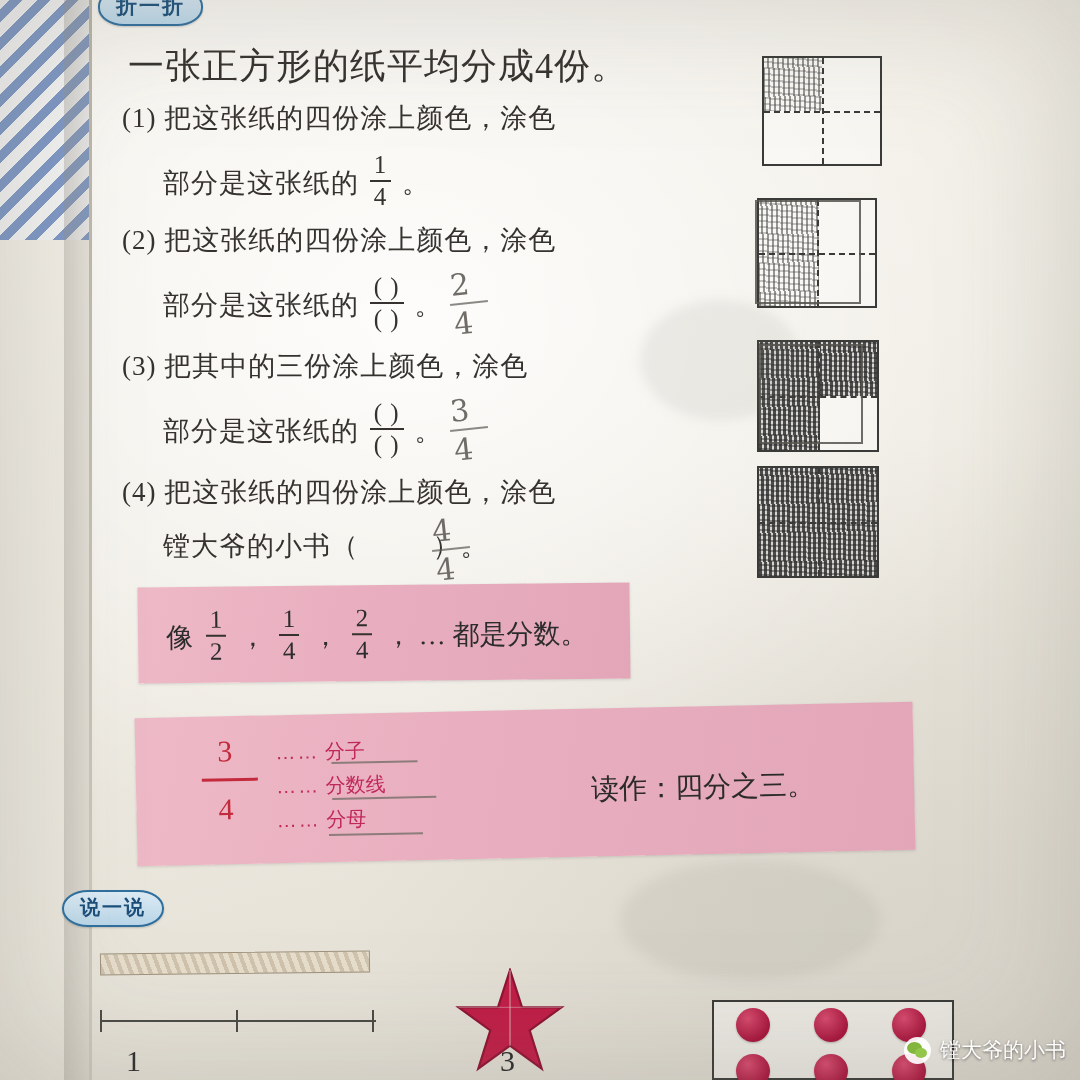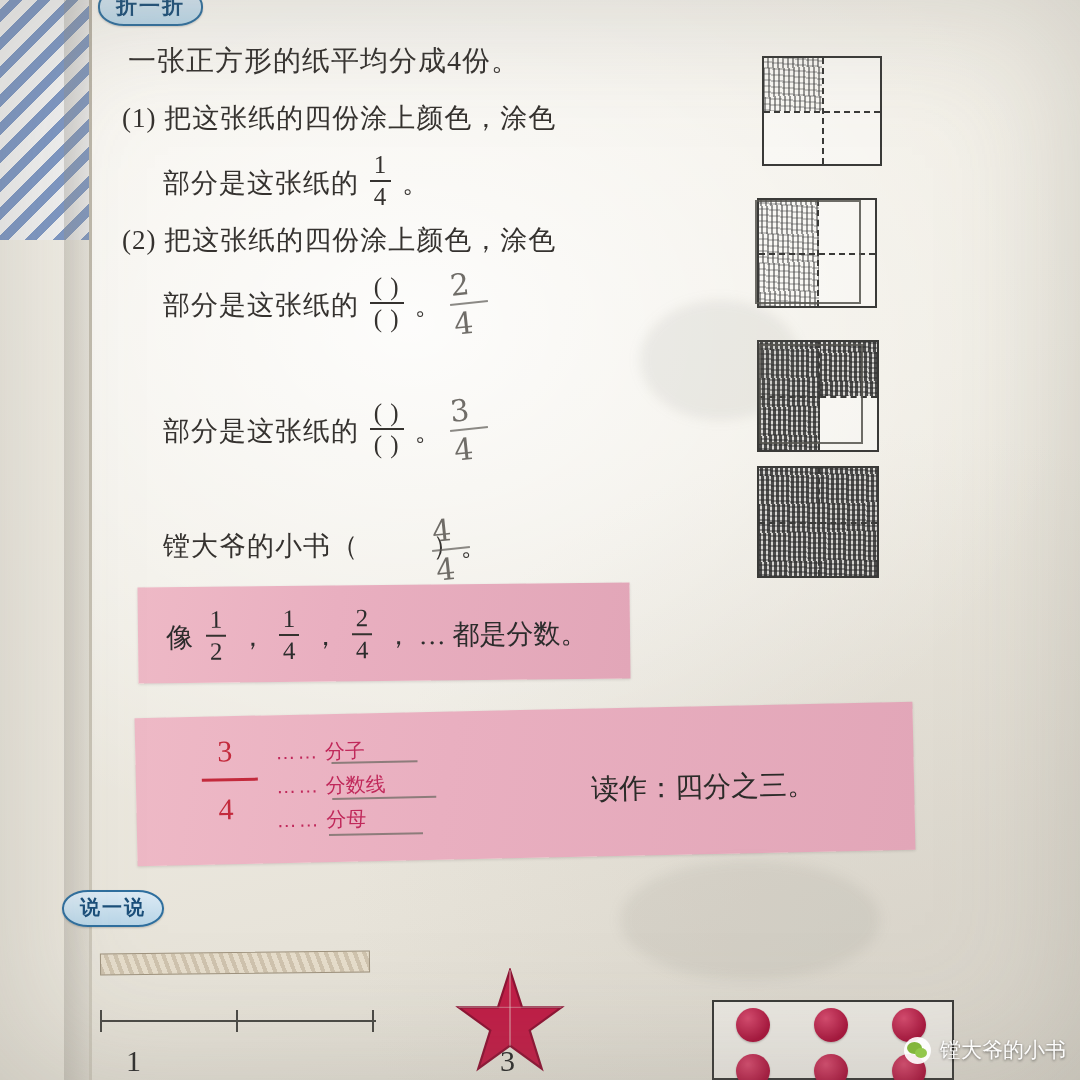--- a/index.html
+++ b/index.html
@@ -83,21 +83,21 @@
   #tag-shuo { left: 62px; top: 890px; font-size: 20px; }
 
   
   .line {
     position: absolute;
     white-space: nowrap;
     font-size: 27px;
     color: #35322f;
     letter-spacing: 1px;
   }
-  .lead { font-size: 28px; }
+  .lead { font-size: 36px; }
   .frac {
     display: inline-block;
     text-align: center;
     vertical-align: -0.55em;
     margin: 0 3px;
     font-size: 25px;
     line-height: 1.05;
   }
   .frac .num { display: block; padding: 0 4px; }
   .frac .bar {
@@ -359,35 +359,43 @@
       <span class="den">( )</span>
     </span>
     <span>。</span>
   </div>
   <div class="hand" style="left:452px; top:266px;">
     <span>2</span>
     <span class="hbar"></span>
     <span>4</span>
   </div>
 
+  <div class="line" style="left:122px; top:348px;">
+    <span>(3)</span>
+    <span>把其中的三份涂上颜色，涂色</span>
+  </div>
   <div class="line" style="left:163px; top:400px;">
     <span>部分是这张纸的</span>
     <span class="frac">
       <span class="num">( )</span>
       <span class="bar"></span>
       <span class="den">( )</span>
     </span>
     <span>。</span>
   </div>
   <div class="hand" style="left:452px; top:392px;">
     <span>3</span>
     <span class="hbar"></span>
     <span>4</span>
   </div>
 
+  <div class="line" style="left:122px; top:474px;">
+    <span>(4)</span>
+    <span>把这张纸的四份涂上颜色，涂色</span>
+  </div>
   <div class="line" style="left:163px; top:528px;">
     <span>镗大爷的小书（</span>
     <span style="display:inline-block;width:58px;"></span>
     <span>）。</span>
   </div>
   <div class="hand" style="left:434px; top:512px;">
     <span>4</span>
     <span class="hbar"></span>
     <span>4</span>
   </div>

